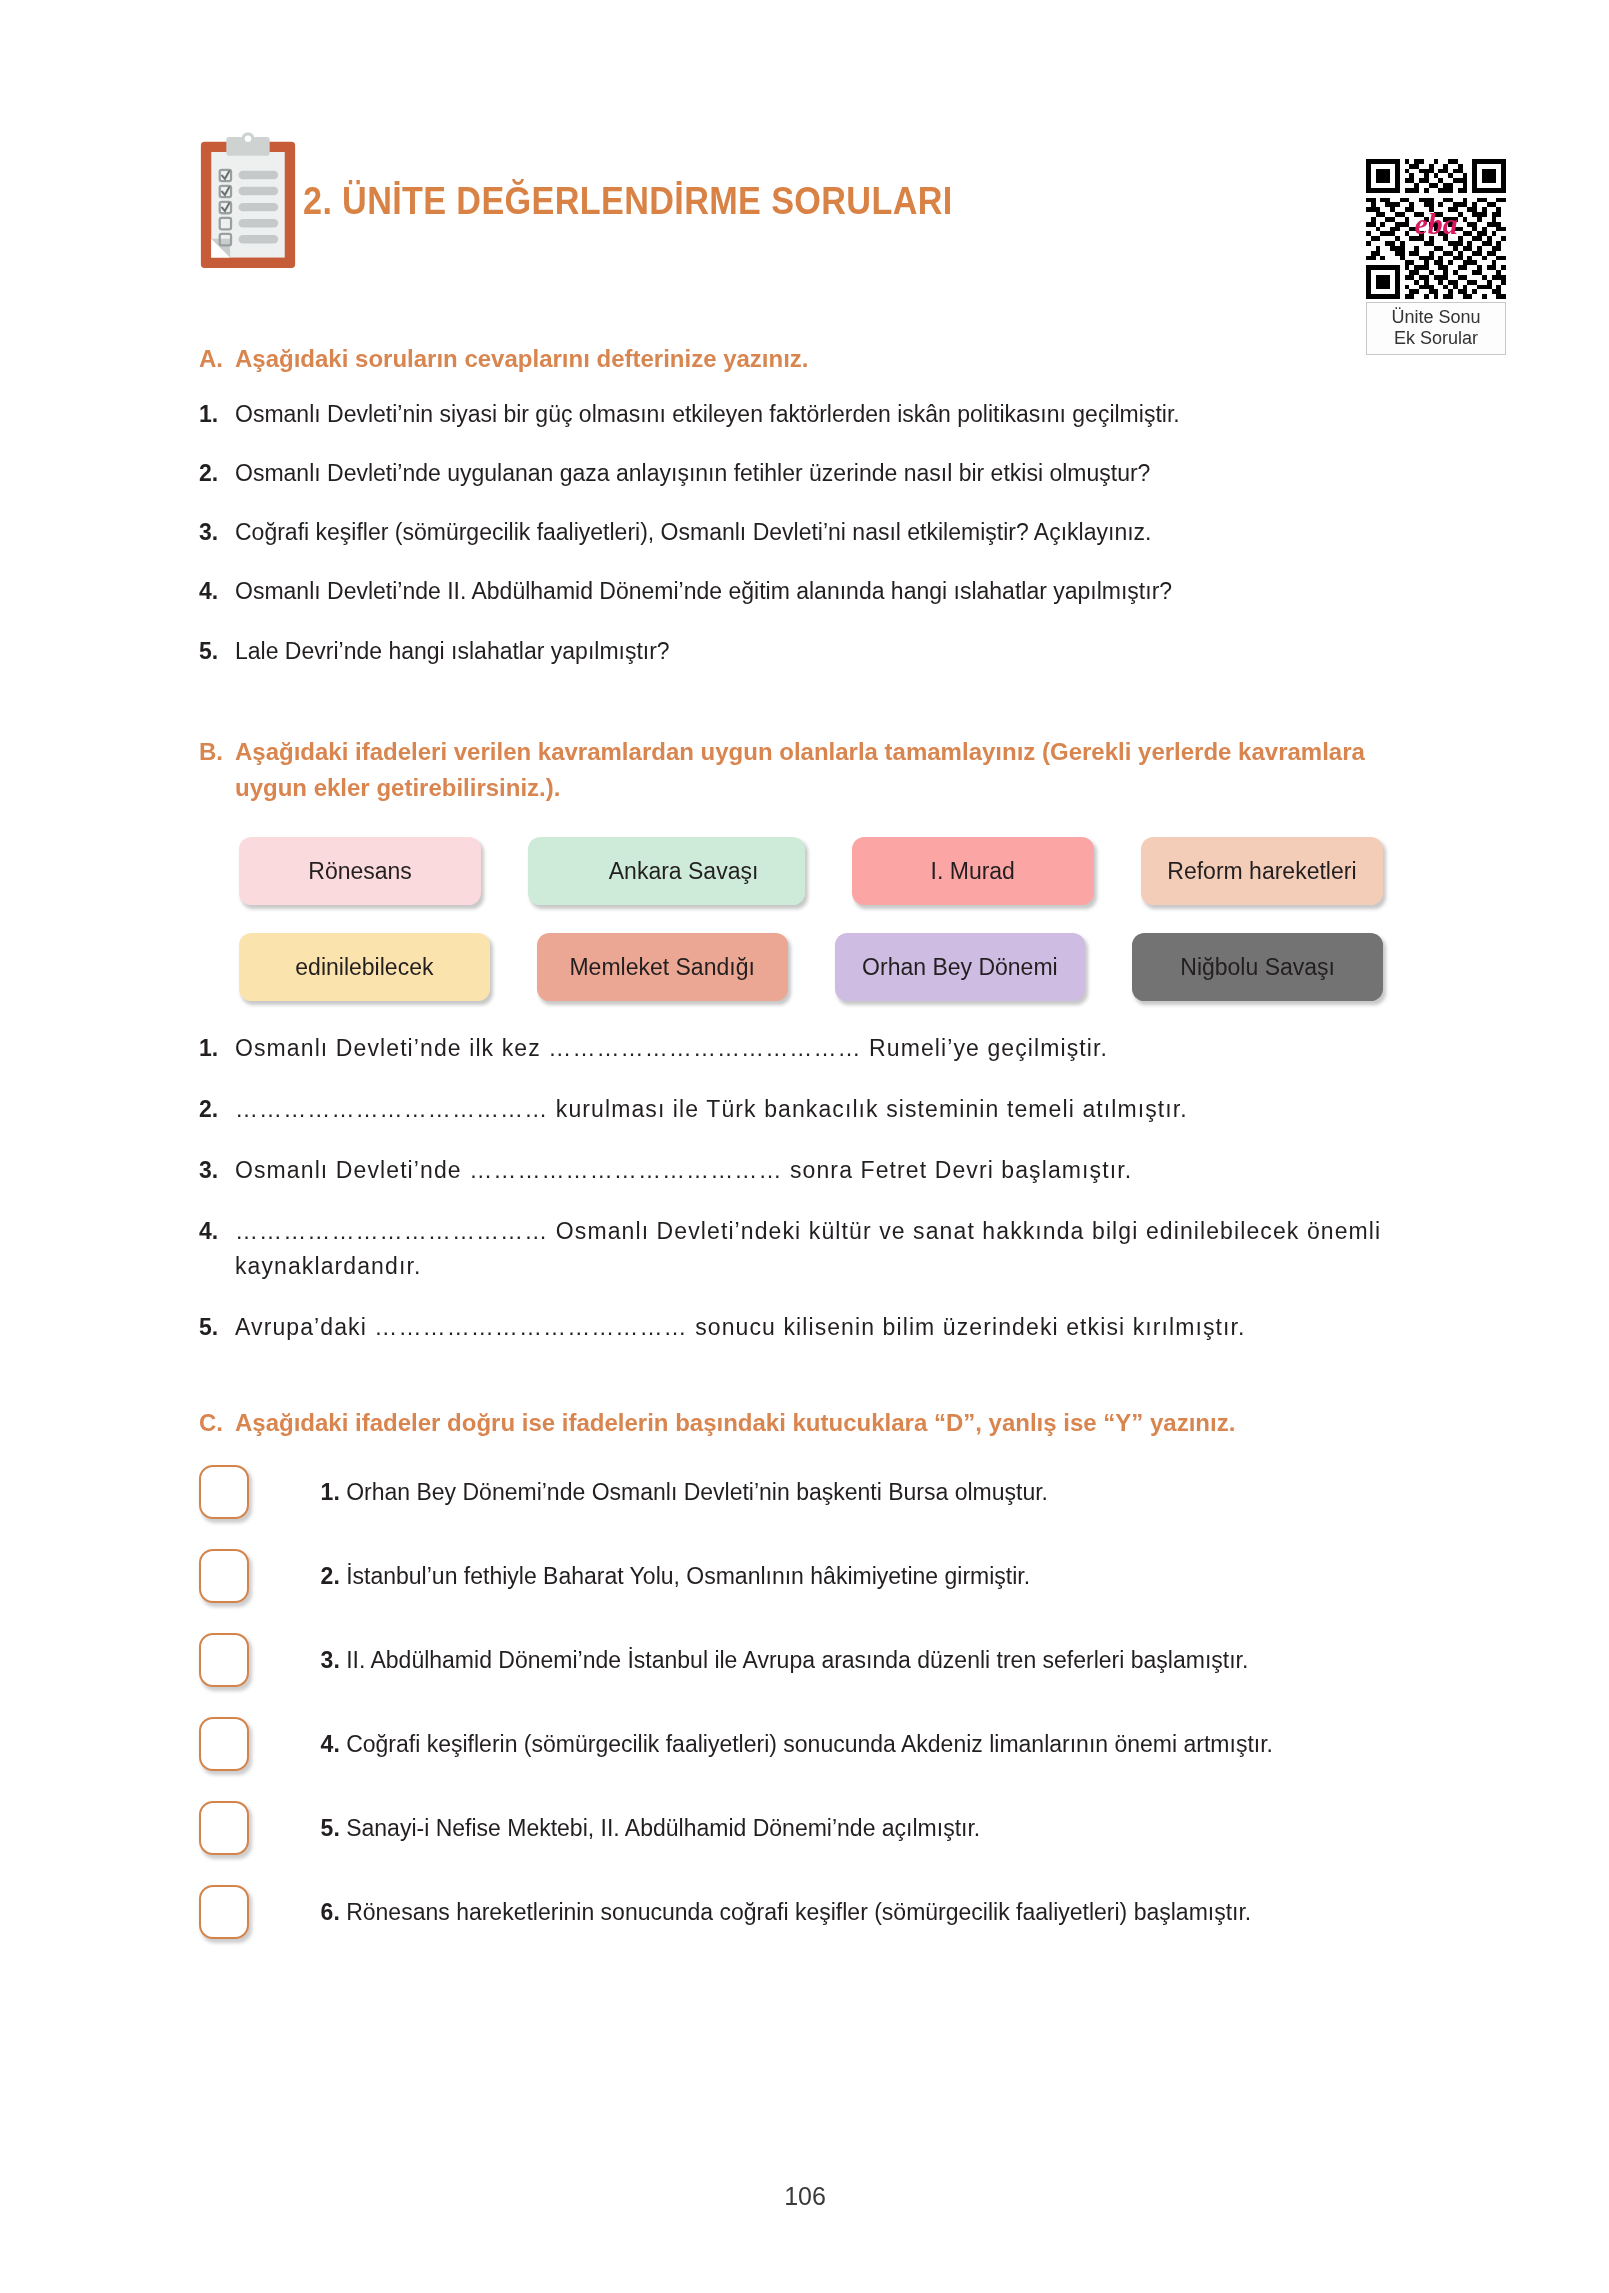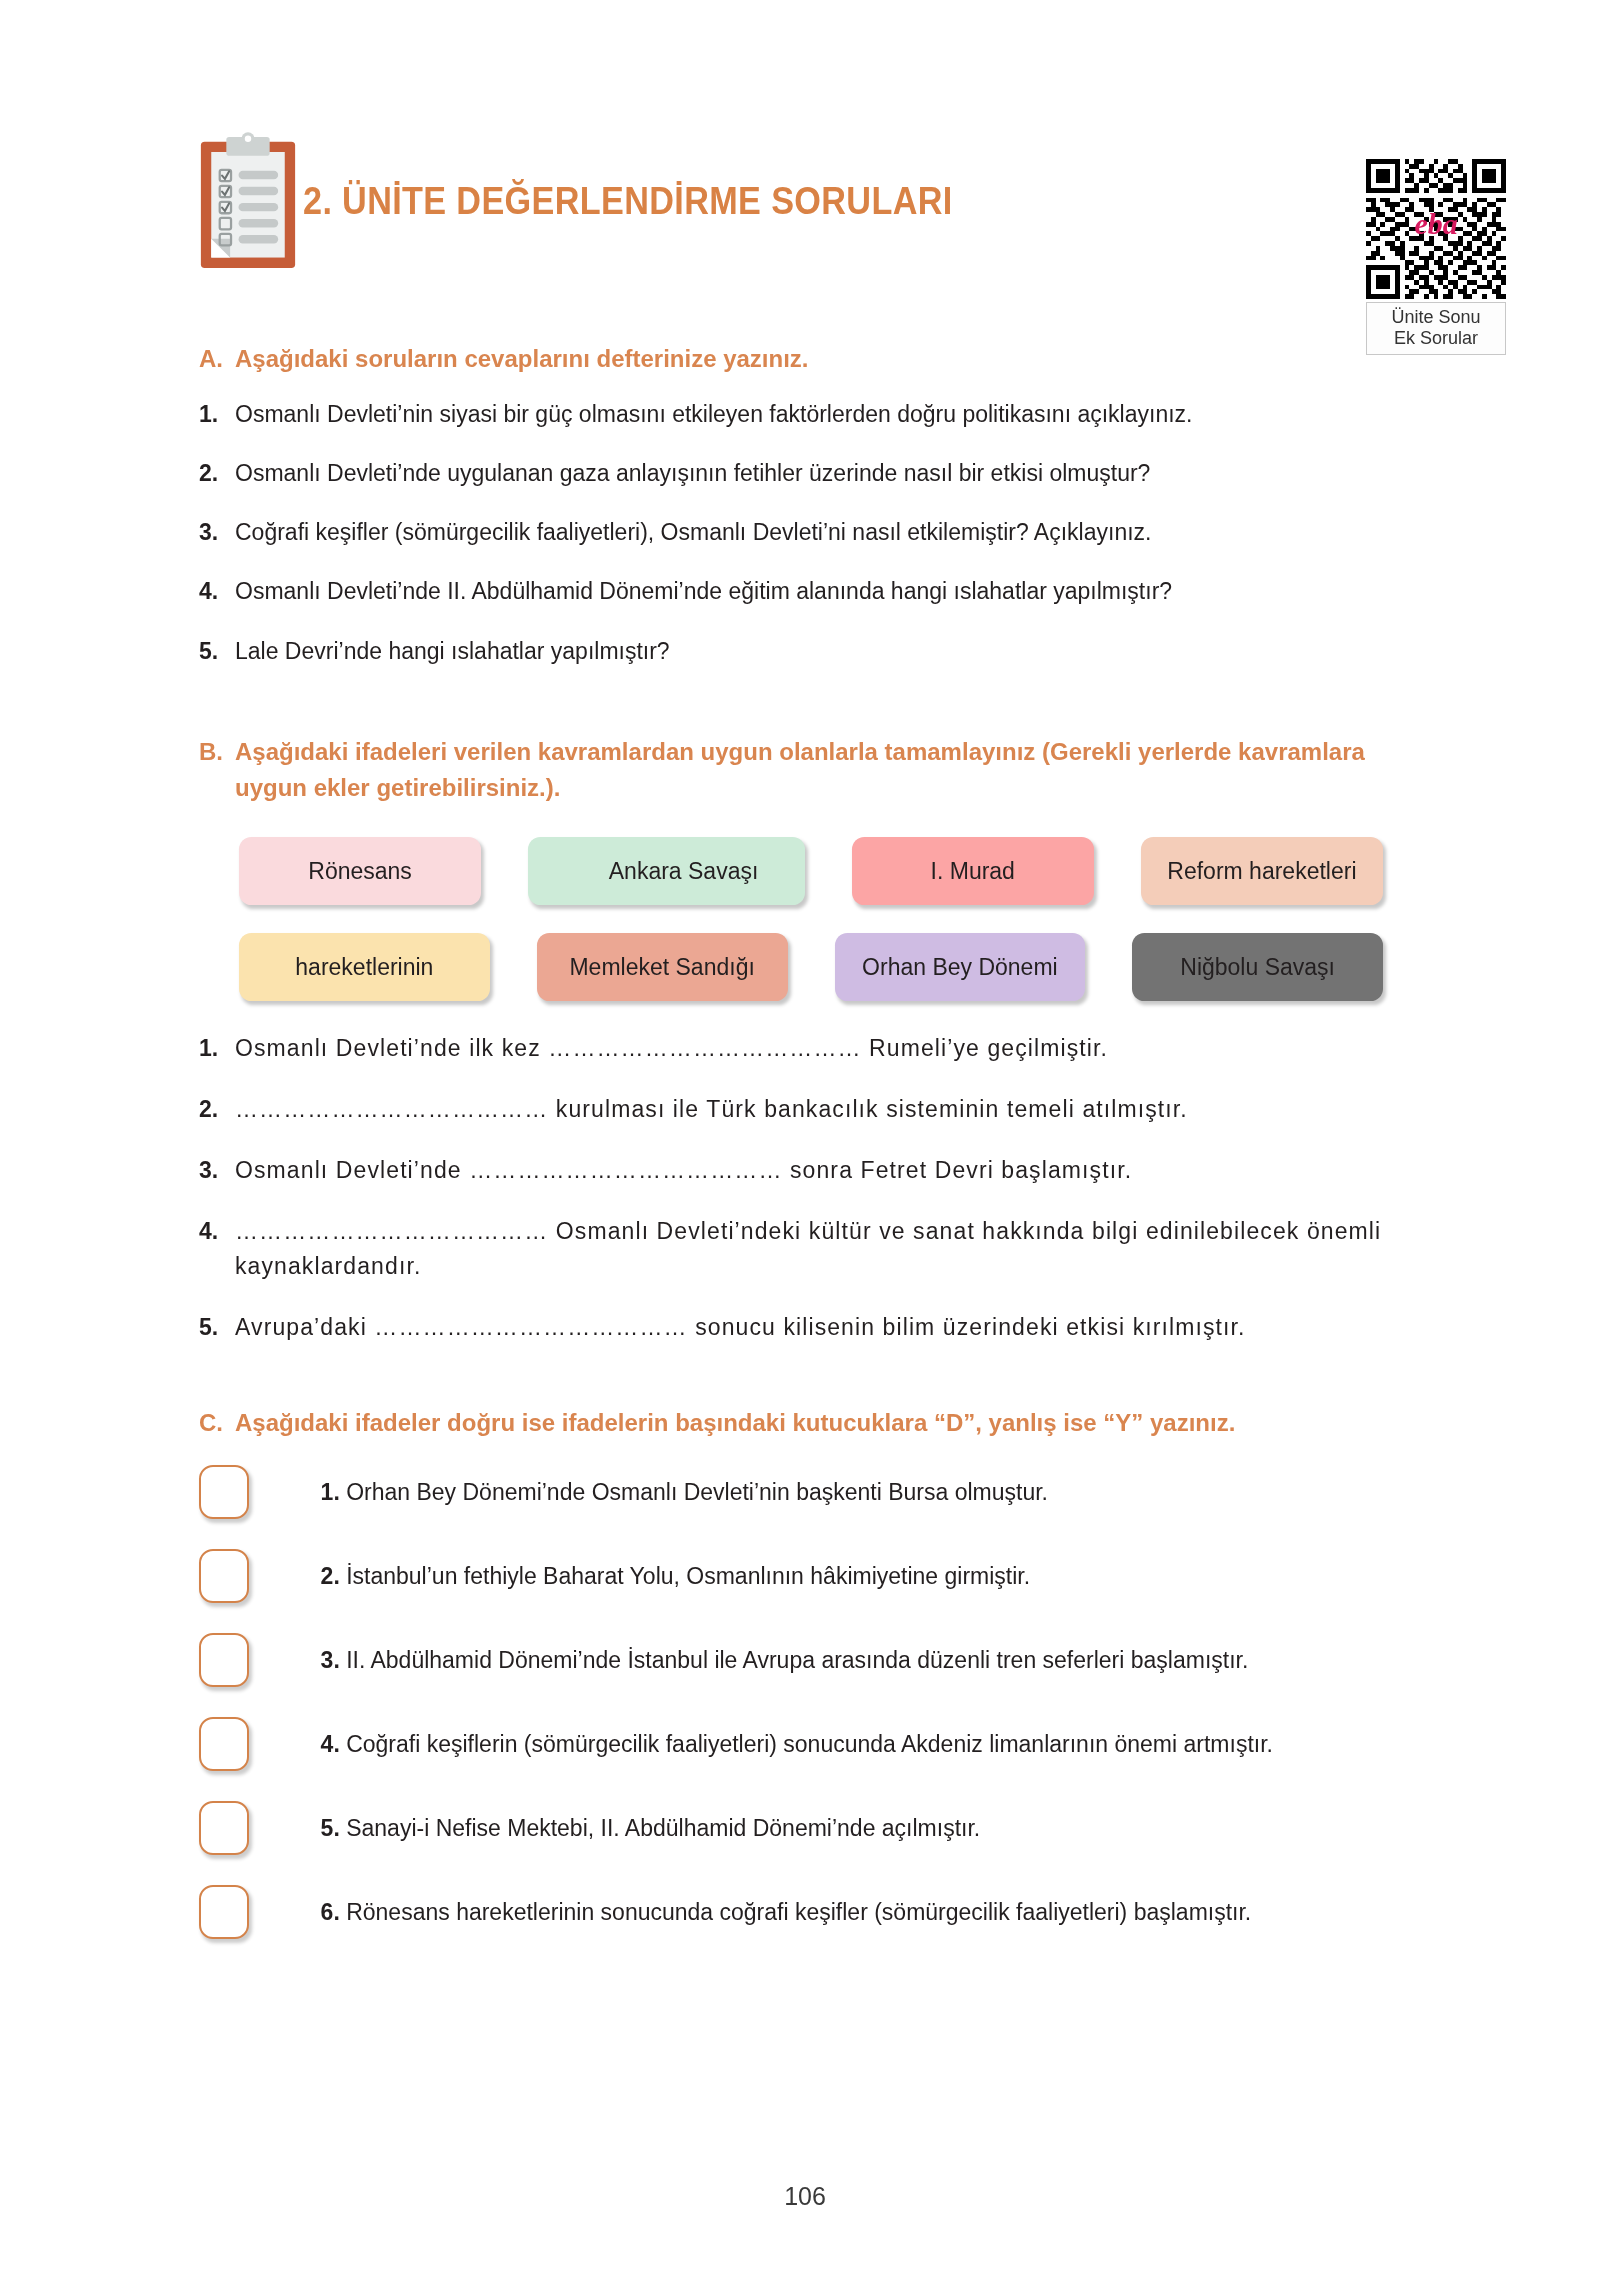--- a/index.html
+++ b/index.html
@@ -427,21 +427,21 @@
 
   <div style="margin-top:5.7px;">
     <div class="sec-head">
       <span class="letter">A.</span>
       <span class="htext">Aşağıdaki soruların cevaplarını defterinize yazınız.</span>
     </div>
 
     <div class="q-list" style="margin-top:21px;">
       <div class="q-item" style="margin-bottom:24.6px;">
         <span class="q-num">1.</span>
-        <span class="q-text">Osmanlı Devleti’nin siyasi bir güç olmasını etkileyen faktörlerden doğru politikasını açıklayınız.</span>
+        <span class="q-text">Osmanlı Devleti’nin siyasi bir güç olmasını etkileyen faktörlerden iskân politikasını geçilmiştir.</span>
       </div>
       <div class="q-item" style="margin-bottom:24.6px;">
         <span class="q-num">2.</span>
         <span class="q-text">Osmanlı Devleti’nde uygulanan gaza anlayışının fetihler üzerinde nasıl bir etkisi olmuştur?</span>
       </div>
       <div class="q-item" style="margin-bottom:24.6px;">
         <span class="q-num">3.</span>
         <span class="q-text">Coğrafi keşifler (sömürgecilik faaliyetleri), Osmanlı Devleti’ni nasıl etkilemiştir? Açıklayınız.</span>
       </div>
       <div class="q-item" style="margin-bottom:24.6px;">
@@ -471,21 +471,21 @@
         </div>
         <div class="card" style="background:#fca5a5;align-items:center;">
           <span>I. Murad</span>
         </div>
         <div class="card" style="background:#f4cdb9;">
           <span>Reform hareketleri</span>
         </div>
       </div>
       <div class="cards-row">
         <div class="card" style="background:#fbe3ae;">
-          <span>hareketlerinin</span>
+          <span>edinilebilecek</span>
         </div>
         <div class="card" style="background:#eba793;">
           <span>Memleket Sandığı</span>
         </div>
         <div class="card" style="background:#cfbce3;">
           <span>Orhan Bey Dönemi</span>
         </div>
         <div class="card" style="background:#737373;">
           <span>Niğbolu Savaşı</span>
         </div>

